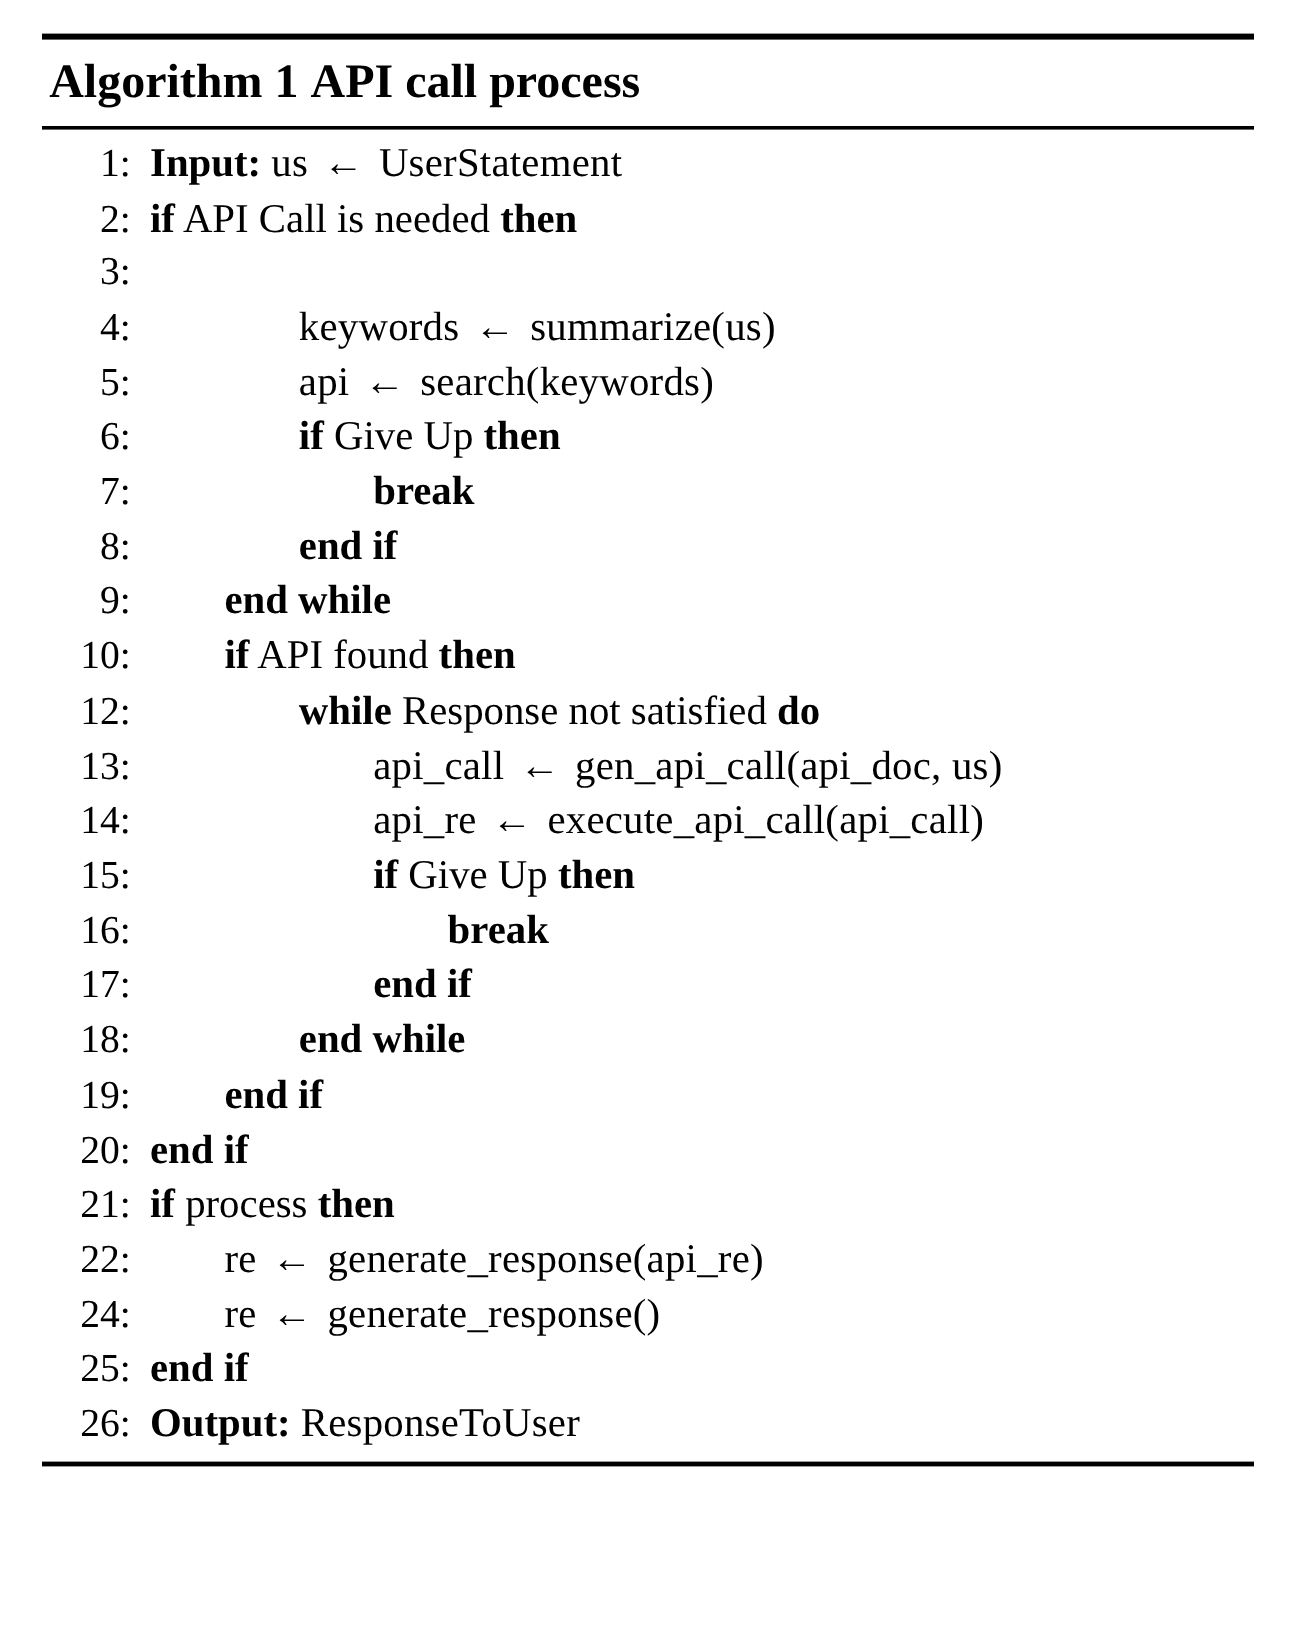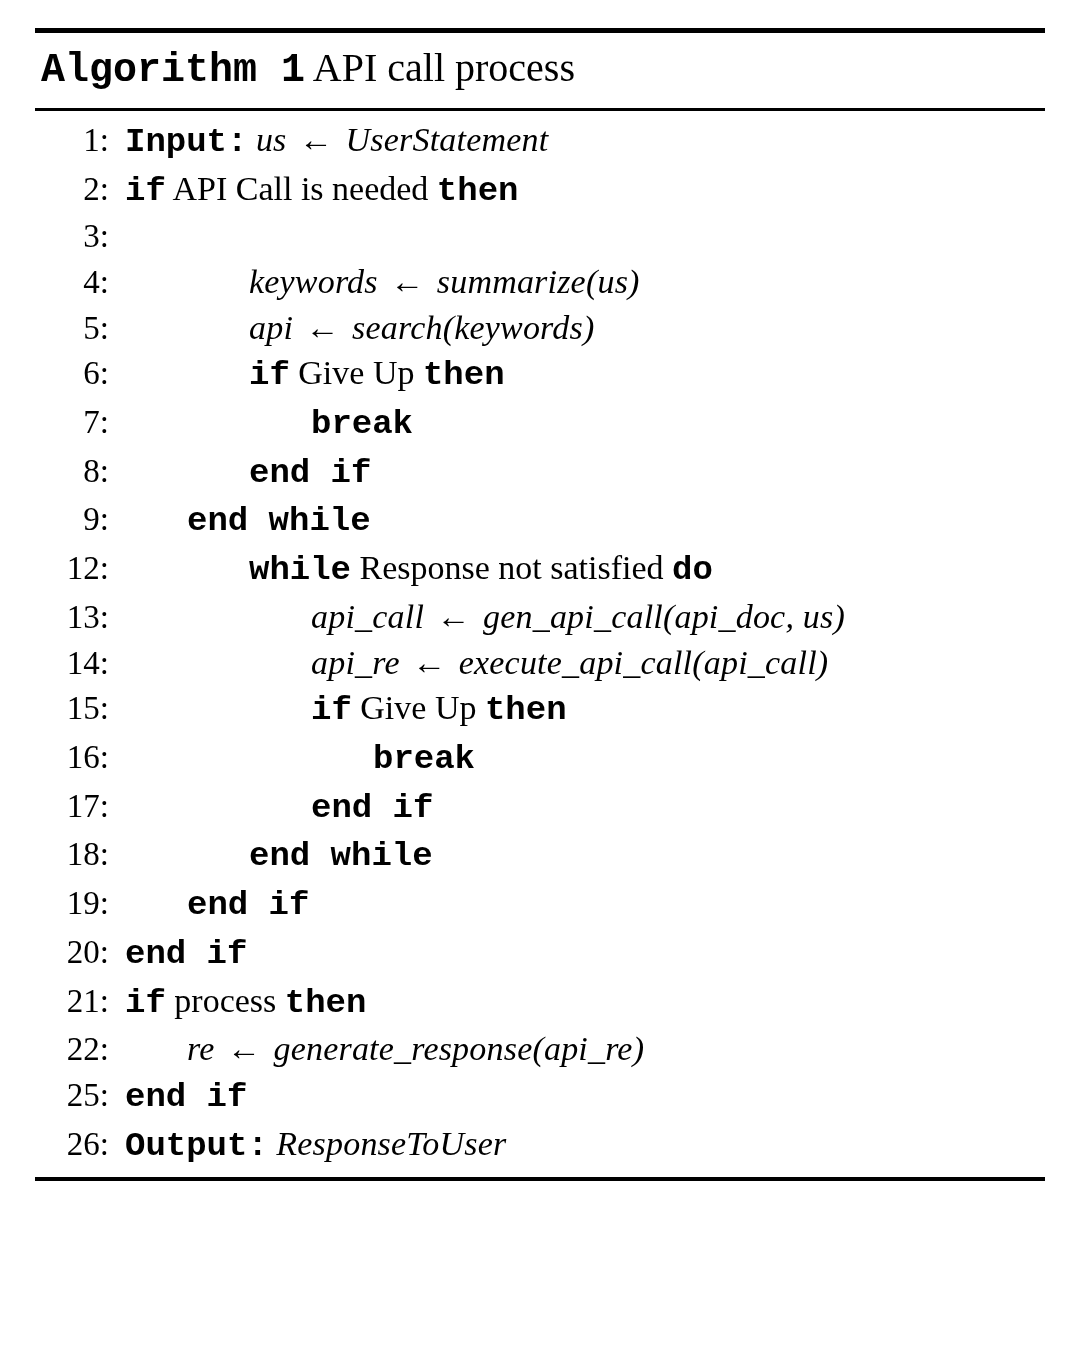--- a/index.html
+++ b/index.html
@@ -33,21 +33,21 @@
   .caption {
     font-size: 40px;
     line-height: 1.35;
     padding: 8px 4px 10px 6px;
     white-space: nowrap;
   }
   .caption .kw {
     font-weight: bold;
   }
   .caption .ttl {
-    font-weight: normal;
+    font-weight: bold;
     text-align: right;
   }
   .body-lines {
     padding: 6px 0 8px 0;
   }
   .line {
     display: flex;
     align-items: baseline;
     font-size: 34px;
     line-height: 1.345;
@@ -62,24 +62,23 @@
   }
   .content {
     padding-left: 16px;
     font-size: 34px;
   }
   .ind0  { padding-left: 16px; }
   .ind1  { padding-left: 78px; }
   .ind2  { padding-left: 140px; }
   .ind3  { padding-left: 202px; }
   .ind4  { padding-left: 264px; }
-  b, .kw { font-weight: bold; font-family: Liberation Mono, monospace; }
+  b, .kw { font-weight: bold; }
   .mono-it {
     font-family: "Liberation Serif", serif;
-    font-style: italic;
     letter-spacing: 0.2px;
   }
   .arr {
     font-style: normal;
     padding: 0 4px;
   }
 </style>
 </head>
 <body>
 
@@ -123,20 +122,24 @@
       </div>
       <div class="line">
         <span class="num">8:</span>
         <span class="content ind2"><span class="kw">end if</span></span>
       </div>
       <div class="line">
         <span class="num">9:</span>
         <span class="content ind1"><span class="kw">end while</span></span>
       </div>
       <div class="line">
+        <span class="num">10:</span>
+        <span class="content ind1"><span class="kw">if</span><span> API found </span><span class="kw">then</span></span>
+      </div>
+      <div class="line">
         <span class="num">12:</span>
         <span class="content ind2"><span class="kw">while</span><span> Response not satisfied </span><span class="kw">do</span></span>
       </div>
       <div class="line">
         <span class="num">13:</span>
         <span class="content ind3"><span class="mono-it">api_call</span><span class="arr"> ← </span><span class="mono-it">gen_api_call(api_doc, us)</span></span>
       </div>
       <div class="line">
         <span class="num">14:</span>
         <span class="content ind3"><span class="mono-it">api_re</span><span class="arr"> ← </span><span class="mono-it">execute_api_call(api_call)</span></span>
@@ -167,20 +170,24 @@
       </div>
       <div class="line">
         <span class="num">21:</span>
         <span class="content ind0"><span class="kw">if</span><span> process </span><span class="kw">then</span></span>
       </div>
       <div class="line">
         <span class="num">22:</span>
         <span class="content ind1"><span class="mono-it">re</span><span class="arr"> ← </span><span class="mono-it">generate_response(api_re)</span></span>
       </div>
       <div class="line">
+        <span class="num">24:</span>
+        <span class="content ind1"><span class="mono-it">re</span><span class="arr"> ← </span><span class="mono-it">generate_response()</span></span>
+      </div>
+      <div class="line">
         <span class="num">25:</span>
         <span class="content ind0"><span class="kw">end if</span></span>
       </div>
       <div class="line">
         <span class="num">26:</span>
         <span class="content ind0"><span class="kw">Output:</span><span> </span><span class="mono-it">ResponseToUser</span></span>
       </div>
     </div>
 
   <div class="rule-bottom"></div>

